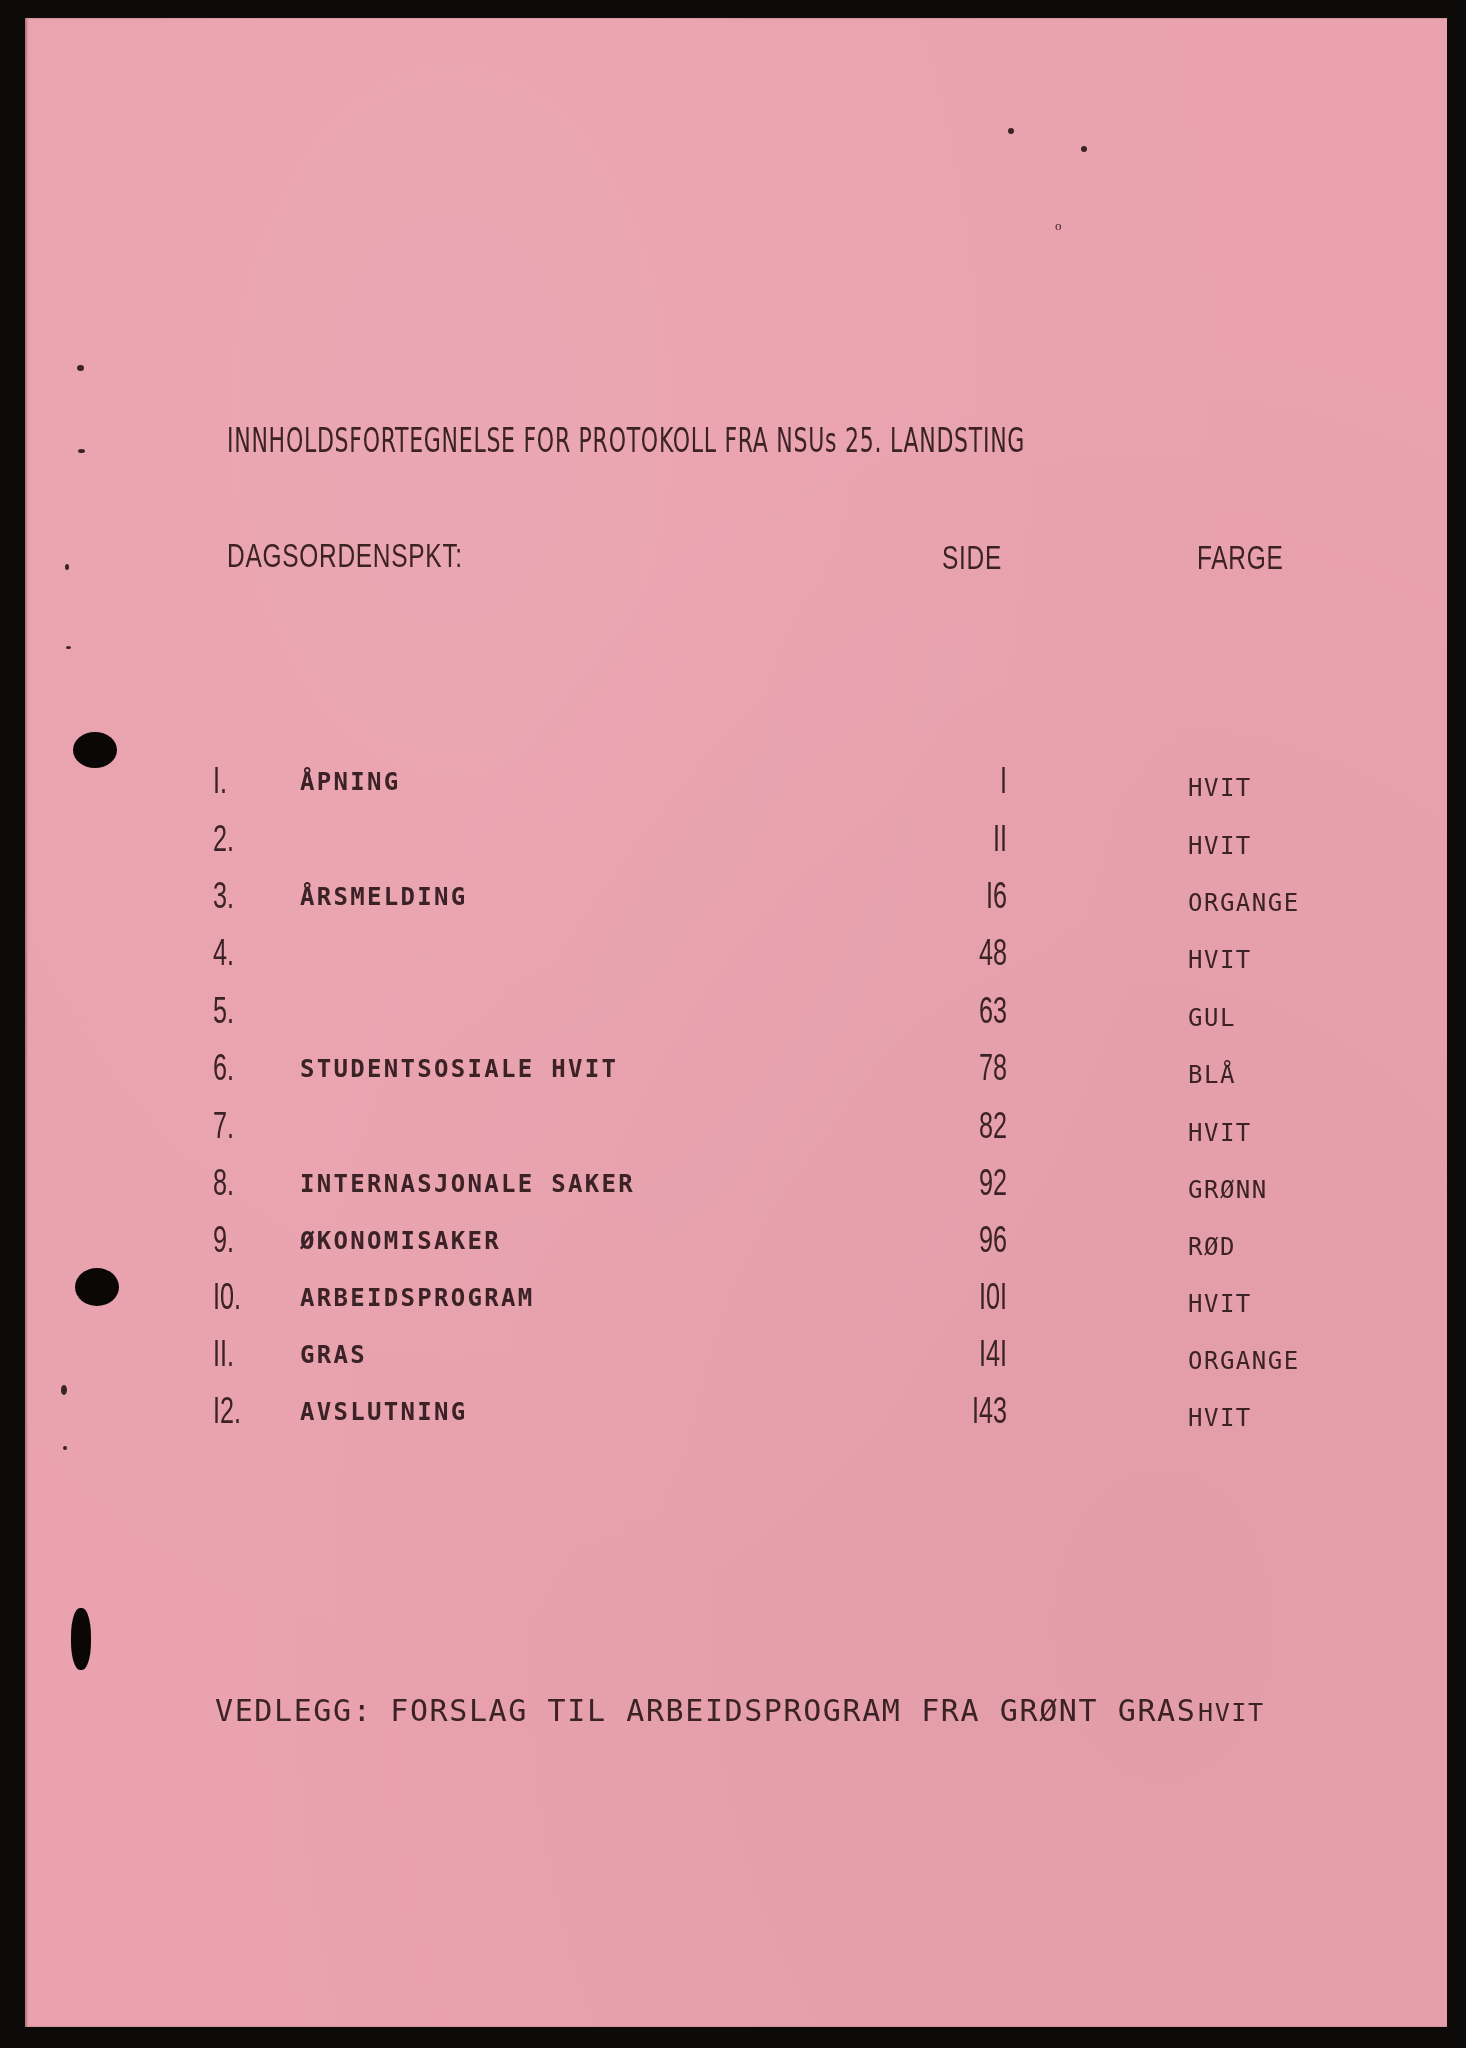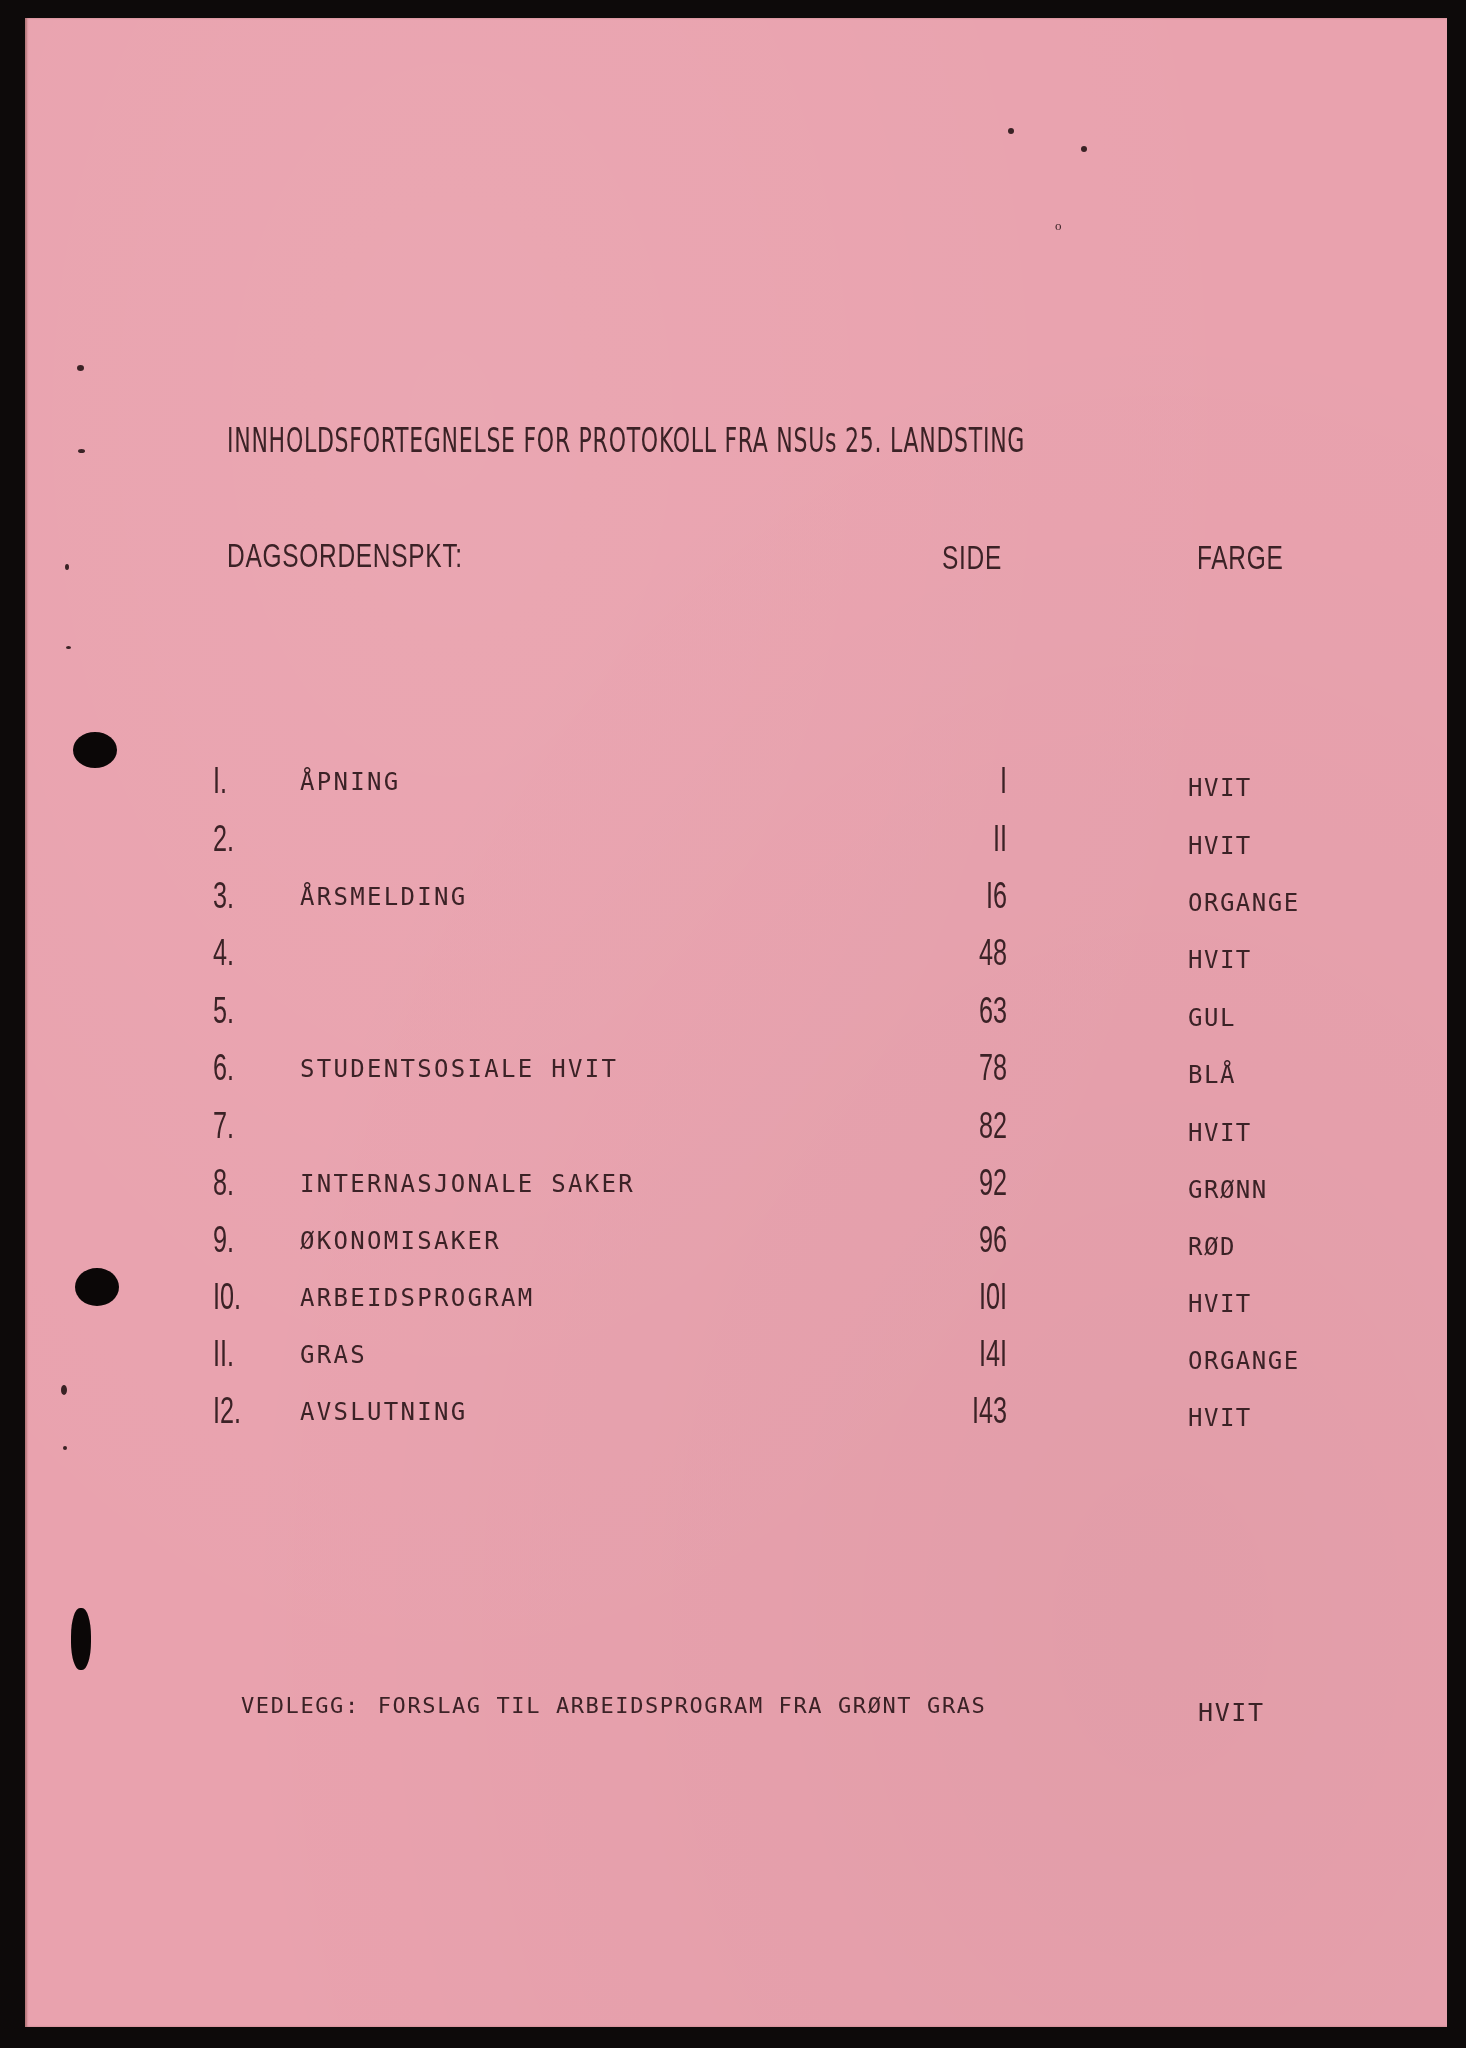--- a/index.html
+++ b/index.html
@@ -36,37 +36,37 @@
   .row { position: absolute; left: 0; width: 1422px; height: 50px; }
   .num {
     position: absolute; left: 188px; top: 0;
     font-family: "Liberation Sans", sans-serif;
     font-size: 36px; transform: scaleX(0.7); transform-origin: left top;
     color: #3b2226;
   }
   .lab {
     position: absolute; left: 275px; top: 8px;
     font-family: "DejaVu Sans Mono", monospace;
-    font-size: 24px; letter-spacing: 2.3px; color: #3b2226;
+    font-size: 24px; letter-spacing: 2.3px; color: #3b2226; font-weight: bold;
   }
   .side {
     position: absolute; right: 440px; top: 0; text-align: right;
     font-family: "Liberation Sans", sans-serif;
     font-size: 36px; transform: scaleX(0.7); transform-origin: right top;
     color: #3b2226;
   }
   .farge {
     position: absolute; left: 1163px; top: 14px;
     font-family: "DejaVu Sans Mono", monospace;
     font-size: 24px; letter-spacing: 1.5px; color: #3b2226;
   }
   .vedlegg {
-    position: absolute; left: 216px; top: 1675px;
+    position: absolute; left: 190px; top: 1675px;
     font-family: "DejaVu Sans Mono", monospace;
-    font-size: 22px; letter-spacing: 1.6px; color: #3b2226;
+    font-size: 30px; letter-spacing: 1.6px; color: #3b2226;
   }
   .vedlegg .v2 { margin-left: 18px; }
   .vedlegg-farge {
     position: absolute; left: 1173px; top: 1680px;
     font-family: "DejaVu Sans Mono", monospace;
     font-size: 25px; letter-spacing: 1.6px; color: #3b2226;
   }
   .hole { position: absolute; background: #0b0707; border-radius: 50%; }
   .speck { position: absolute; background: #3a2225; border-radius: 50%; }
 </style>

